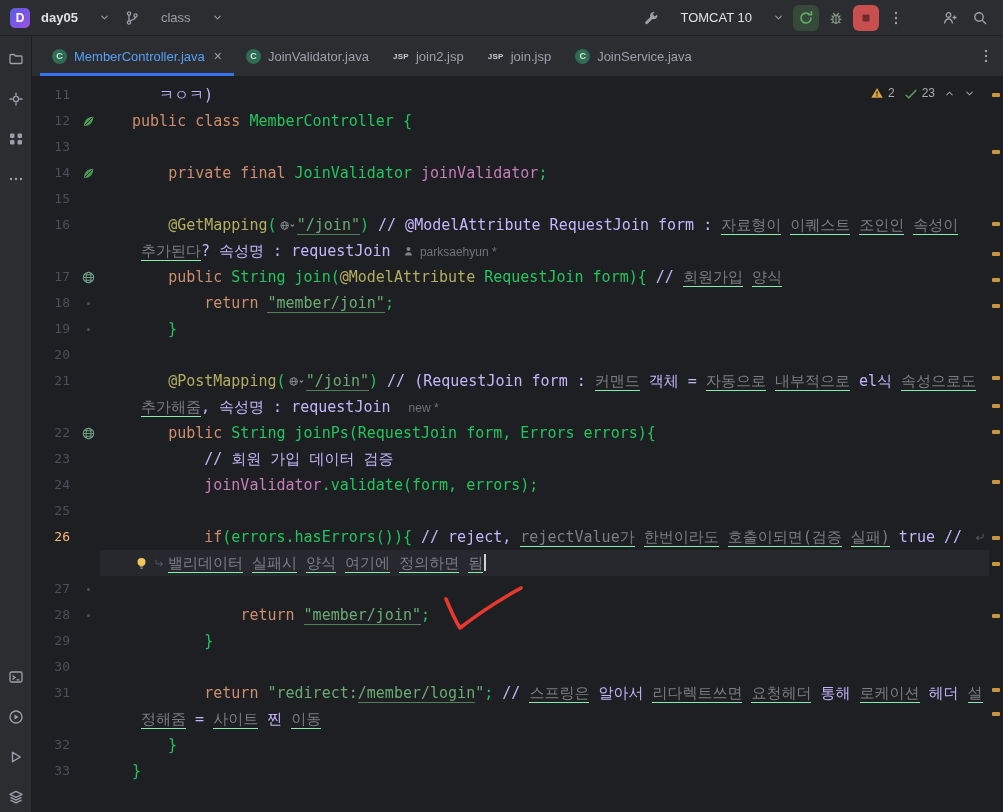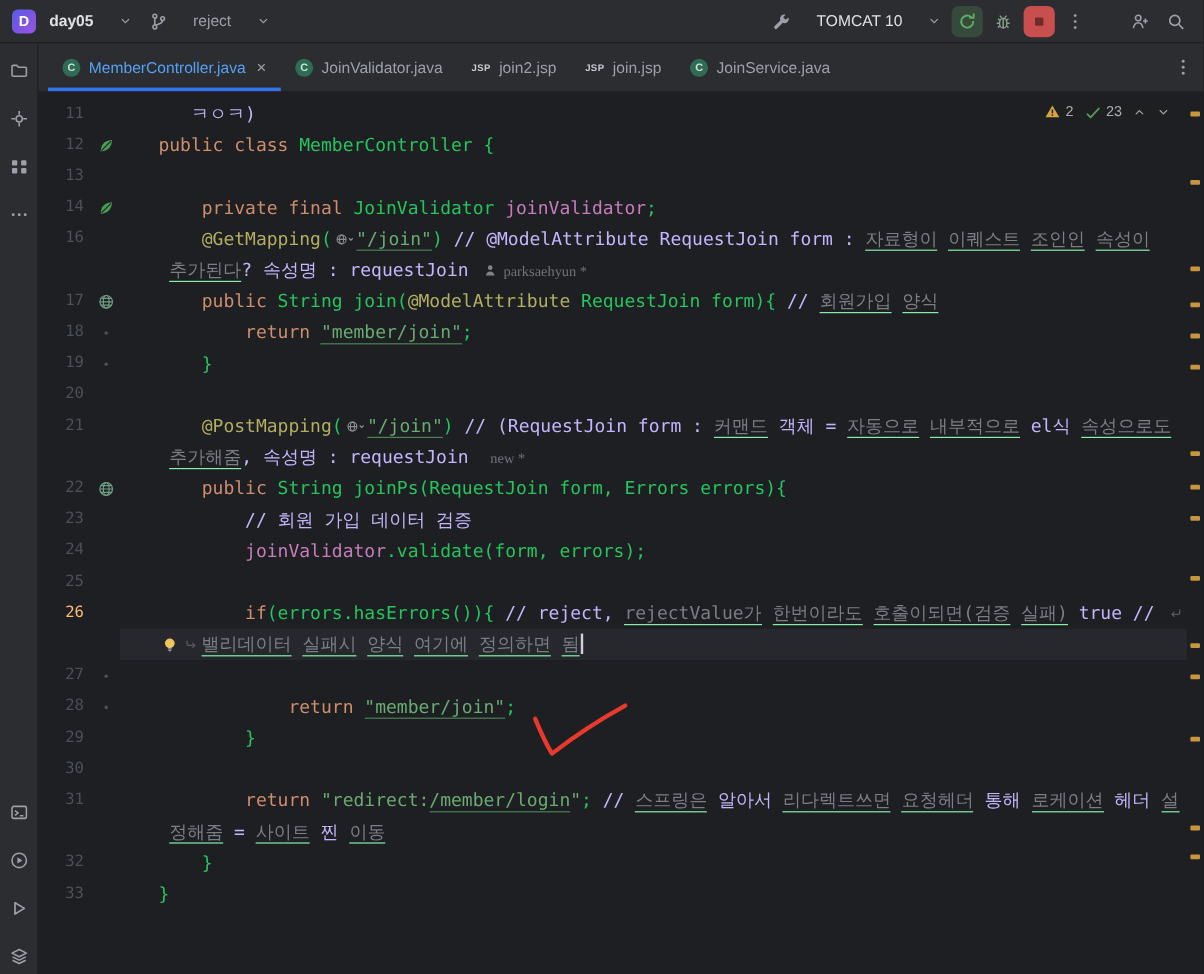--- a/index.html
+++ b/index.html
@@ -51,21 +51,21 @@
   .row.changed .vcs::before{content:"";position:absolute;left:5px;top:0;bottom:0;width:3px;border-radius:2px;background:#3574F0}
   .code{flex:1;padding-left:18px;white-space:pre;overflow:hidden;color:#BCBEC4}
   .p{color:#22c55e}
   .k{color:#CF8E6D}
   .a{color:#B3AE60}
   .s{color:#6AAB73}
   .su{color:#6AAB73;border-bottom:1px solid #4E8157}
   .c{color:#c4b5fd}
   .cu{color:#7A7E85;border-bottom:1px solid #86efac}
   .f{color:#C77DBB}
-  .i{font-family:Liberation Serif, serif;font-size:12px;color:#6F737A}
+  .i{font-family:Liberation Sans, sans-serif;font-size:12px;color:#6F737A}
   .caret-bar{display:inline-block;width:2px;height:17px;background:#CED0D6;vertical-align:-3px;margin-left:1px}
   .inline-icn{display:inline-block;margin:0 2px}
   .inline-icn svg{height:13px;width:auto;display:inline-block;vertical-align:-2px}
   .inline-icn.intention-bulb svg{height:15px;vertical-align:-3px}
   .gut .icn svg{width:15px;height:15px}
 
   
   .widget{position:absolute;top:7px;right:24px;display:flex;align-items:center;gap:9px;color:#A8ABB3;font-size:12px;font-family:"Liberation Sans",sans-serif;background:rgba(30,31,34,.6);padding:2px 4px;border-radius:6px;z-index:3}
   .w-item{display:flex;align-items:center;gap:4px}
 
@@ -90,21 +90,21 @@
   </button>
   <button class="tb-group">
     <span class="icn">
         <svg viewBox="0 0 16 16" fill="none" stroke="#9DA0A8" stroke-width="1.3">
           <circle cx="5" cy="3.5" r="1.6"></circle>
           <circle cx="5" cy="12.5" r="1.6"></circle>
           <circle cx="11.5" cy="5.5" r="1.6"></circle>
           <path d="M5 5.1v5.8M11.5 7.1c0 3-4 2.5-5.5 4"></path>
         </svg>
       </span>
-    <span class="tb-sub">reject</span>
+    <span class="tb-sub">class</span>
     <span class="icn xs">
         <svg viewBox="0 0 16 16">
           <path d="M4 6l4 4 4-4" stroke="#9DA0A8" stroke-width="1.5" fill="none" stroke-linecap="round"></path>
         </svg>
       </span>
   </button>
   <div class="spacer"></div>
   <button class="tb-group">
     <span class="icn">
         <svg viewBox="0 0 16 16" fill="#9DA0A8">
@@ -311,20 +311,26 @@
         <span class="gut">
           <span class="icn">
             <svg viewBox="0 0 16 16">
               <path d="M13.2 2.8C7.4 3 4.2 5.9 3.4 10.4L3 13l2.6-.4C10.1 11.7 12.9 8.5 13.2 2.8z" fill="#499C54"></path>
               <path d="M3.8 12.2 12.2 3.8" stroke="#1E1F22" stroke-width="1"></path>
             </svg>
           </span>
         </span>
         <span class="vcs"></span>
         <span class="code"><span class="p">    </span><span class="k">private final </span><span class="p">JoinValidator </span><span class="f">joinValidator</span><span class="p">;</span></span>
+      </div>
+      <div class="row">
+        <span class="ln">15</span>
+        <span class="gut"></span>
+        <span class="vcs"></span>
+        <span class="code"></span>
       </div>
       <div class="row changed">
         <span class="ln">16</span>
         <span class="gut"></span>
         <span class="vcs"></span>
         <span class="code"><span class="p">    </span><span class="a">@GetMapping</span><span class="p">(</span><span class="icn inline-icn url-inlay"><svg viewBox="0 0 20 16" fill="none" stroke="#8C8E94" stroke-width="1.1">
               <circle cx="7" cy="8" r="4.6"></circle>
               <ellipse cx="7" cy="8" rx="2.1" ry="4.6"></ellipse>
               <path d="M2.4 8h9.2"></path>
               <path d="M14.5 6.8l2 2 2-2" stroke-width="1.3"></path>

